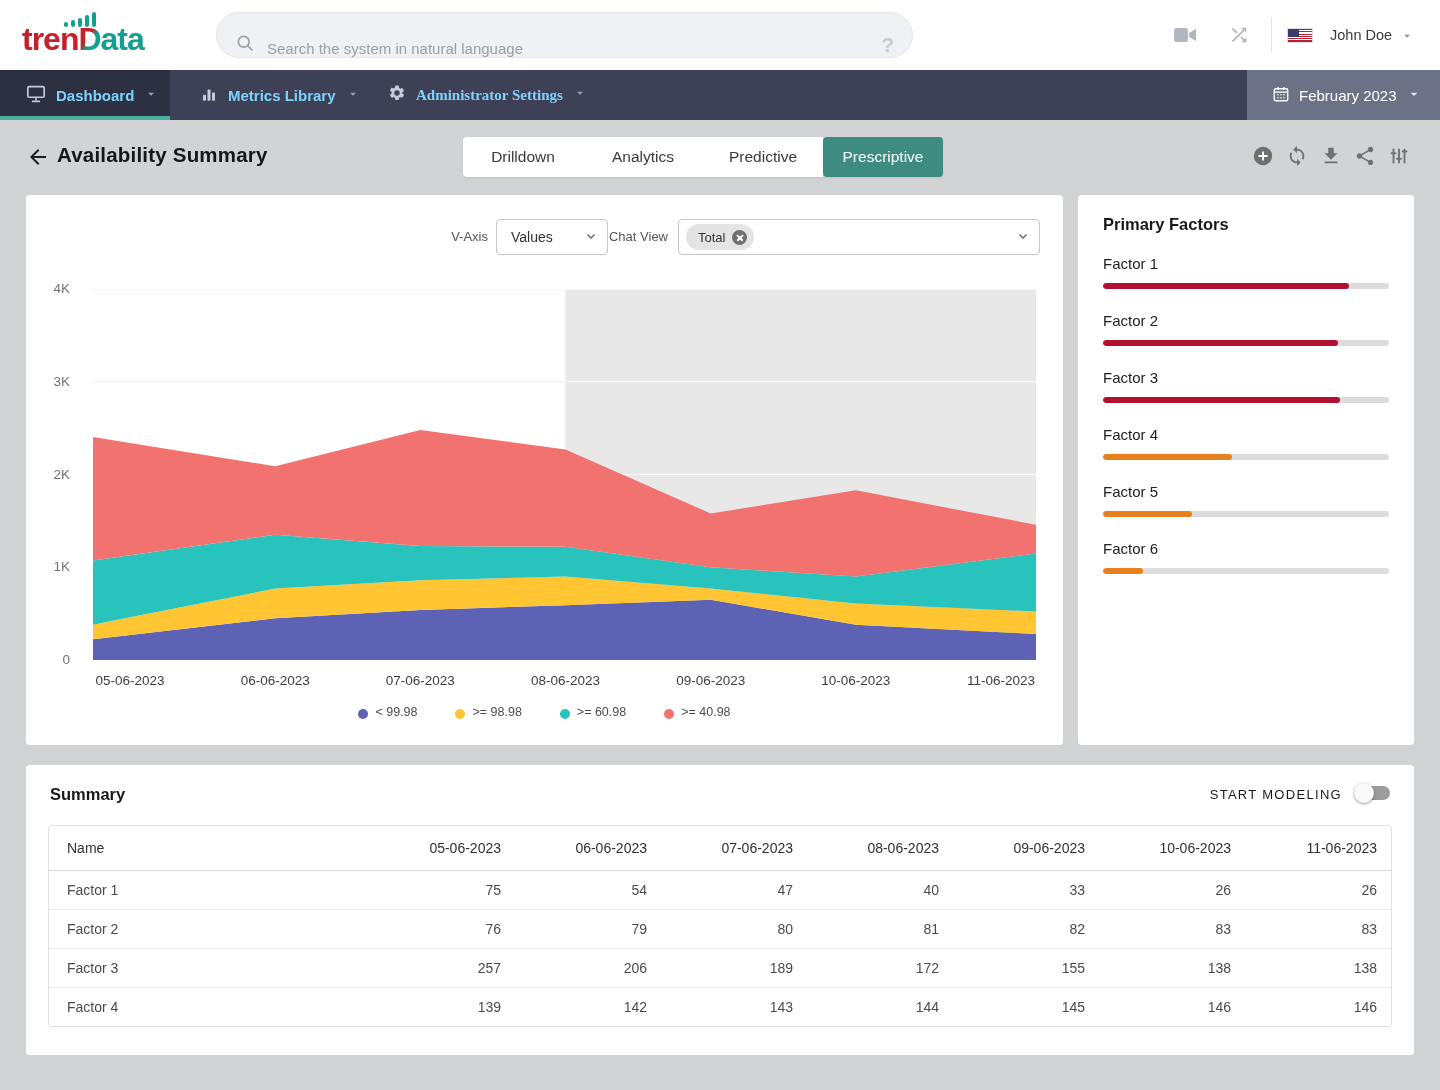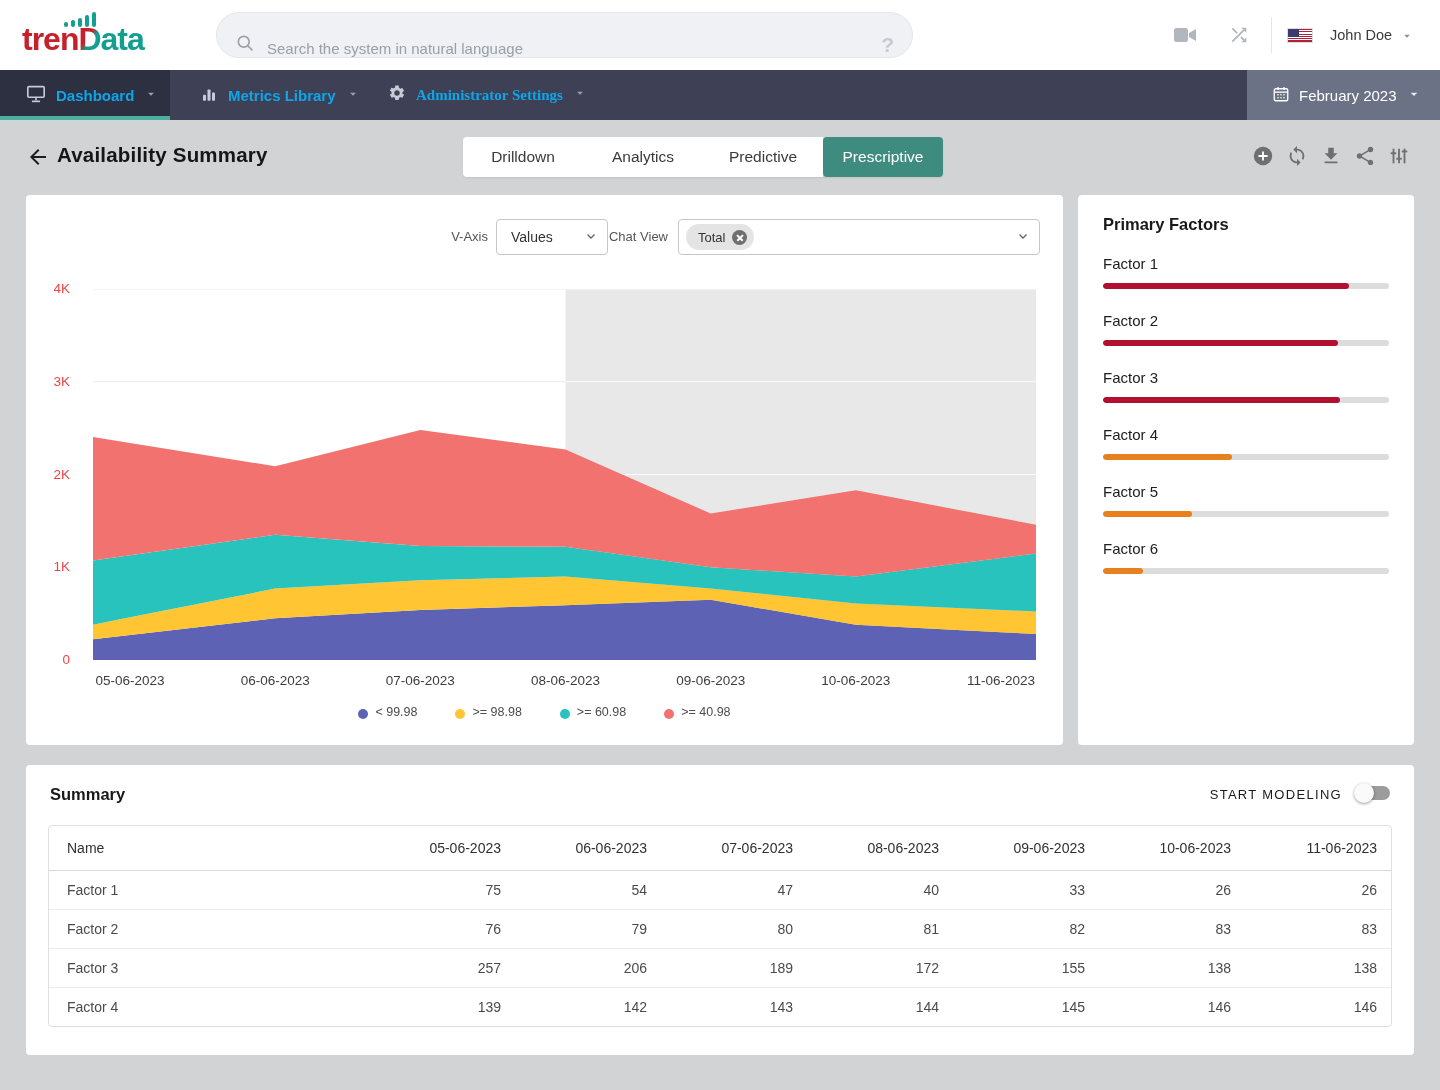--- a/index.html
+++ b/index.html
@@ -28,21 +28,21 @@
   .icon-video{left:1173px;top:25px;}
   .icon-shuffle{left:1228px;top:24px;}
   .hdr-divider{left:1271px;top:17px;width:1px;height:36px;background:#e5e5e5;}
   .flag{left:1287px;top:28px;width:26px;height:15px;background:repeating-linear-gradient(#b22234 0 1.2px,#fff 1.2px 2.3px);border:0.5px solid #ddd;}
   .flag i{position:absolute;left:0;top:0;width:11px;height:8px;background:#3c3b6e;display:block;}
   .user-name{left:1330px;top:0;height:70px;line-height:70px;font-size:14.5px;color:#3a3a3a;}
   .user-chevron{left:1400px;top:29px;color:#8d9199;}
 
   
   .nav{left:0;top:70px;width:1440px;height:50px;background:#3e4155;}
-  .nav-item{position:absolute;top:0;height:50px;display:flex;align-items:center;gap:10px;color:#0ea5e9;font-size:15px;font-weight:600;cursor:pointer;}
+  .nav-item{position:absolute;top:0;height:50px;display:flex;align-items:center;gap:10px;color:#7dd3fc;font-size:15px;font-weight:600;cursor:pointer;}
   .nav-item .nav-ic{color:#c6cbd7;}
   .nav-item .chev{color:#9aa0b2;}
   .nav-dashboard{left:0;width:170px;background:#2d3041;padding-left:26px;}
   .nav-dashboard::after{content:"";position:absolute;left:0;bottom:0;width:100%;height:4px;background:var(--nav-underline);}
   .nav-metrics{left:178px;padding-left:22px;}
   .nav-admin{left:366px;padding-left:22px;font-family:Liberation Serif, serif;}
   .nav-period{position:absolute;right:0;top:0;width:193px;height:50px;background:#6b7286;display:flex;align-items:center;gap:9px;padding-left:25px;color:#fff;font-size:15px;cursor:pointer;}
 
   
   .back-btn{left:26px;top:145px;width:24px;height:24px;color:#1d1d1d;cursor:pointer;}
@@ -71,21 +71,21 @@
   .select .chev{color:#5f6368;}
   .select-chat .chev{margin-left:auto;}
   .chip{height:26px;background:#e4e4e4;border-radius:13px;display:flex;align-items:center;padding:0 7px 0 12px;font-size:13px;color:#333;}
   .chip-close{width:15px;height:15px;margin-left:7px;border-radius:50%;background:#6f6f6f;position:relative;cursor:pointer;flex:0 0 15px;}
   .chip-close::before,.chip-close::after{content:"";position:absolute;left:3.5px;top:7px;width:8px;height:1.6px;background:#fff;}
   .chip-close::before{transform:rotate(45deg);}
   .chip-close::after{transform:rotate(-45deg);}
 
   
   .plot{left:67px;top:94px;width:943px;height:371px;}
-  .ytick{position:absolute;left:0;width:44px;height:18px;line-height:18px;text-align:right;font-size:13.5px;color:#ef4444;}
+  .ytick{position:absolute;left:0;width:44px;height:18px;line-height:18px;text-align:right;font-size:13.5px;color:#737373;}
   .xtick{position:absolute;top:477px;width:110px;height:18px;line-height:18px;text-align:center;font-size:13.5px;color:#3d3d3d;}
   .legend{position:absolute;left:0;top:510px;width:100%;display:flex;justify-content:center;gap:38px;}
   .legend-item{display:flex;align-items:flex-end;gap:7px;font-size:12.5px;color:#4c4c4c;cursor:pointer;}
   .legend-dot{width:10px;height:10px;border-radius:50%;}
 
   
   .pf-title{left:25px;top:20px;font-size:16.5px;font-weight:700;color:#191919;}
   .pf-list{left:25px;top:60px;width:286px;}
   .pf-item{margin-bottom:23px;}
   .pf-label{font-size:15px;color:#202020;margin-bottom:11px;}

